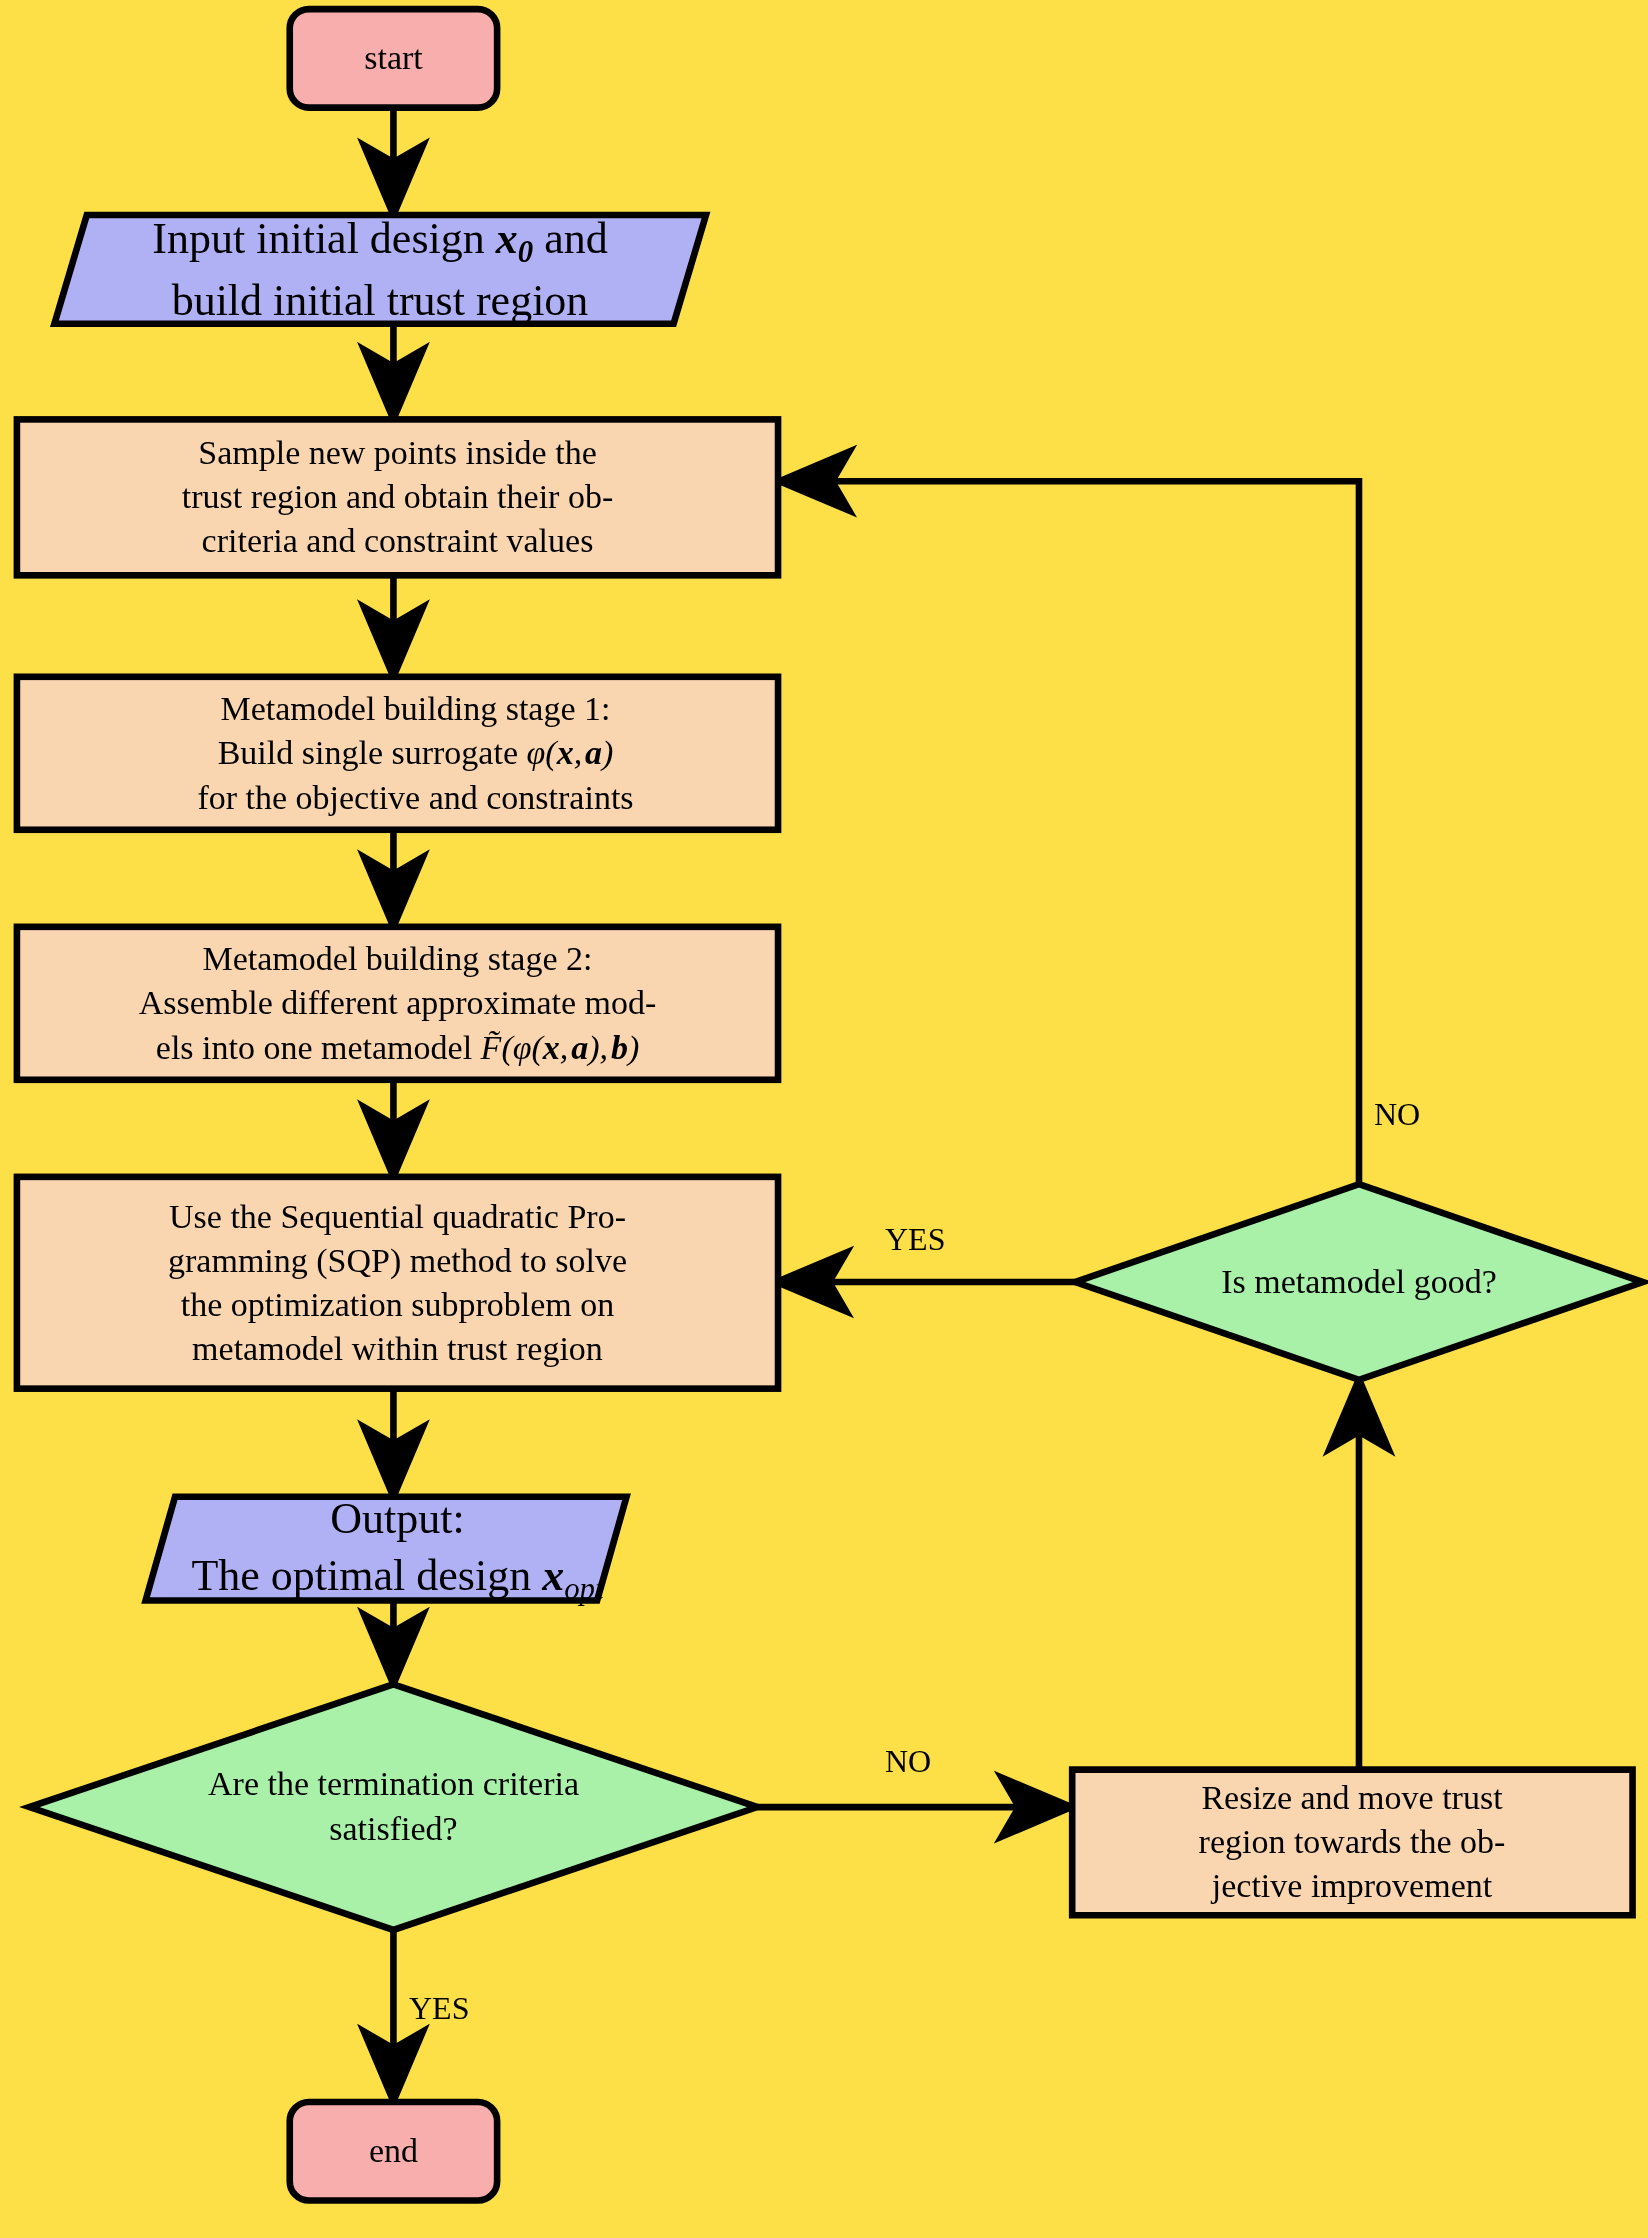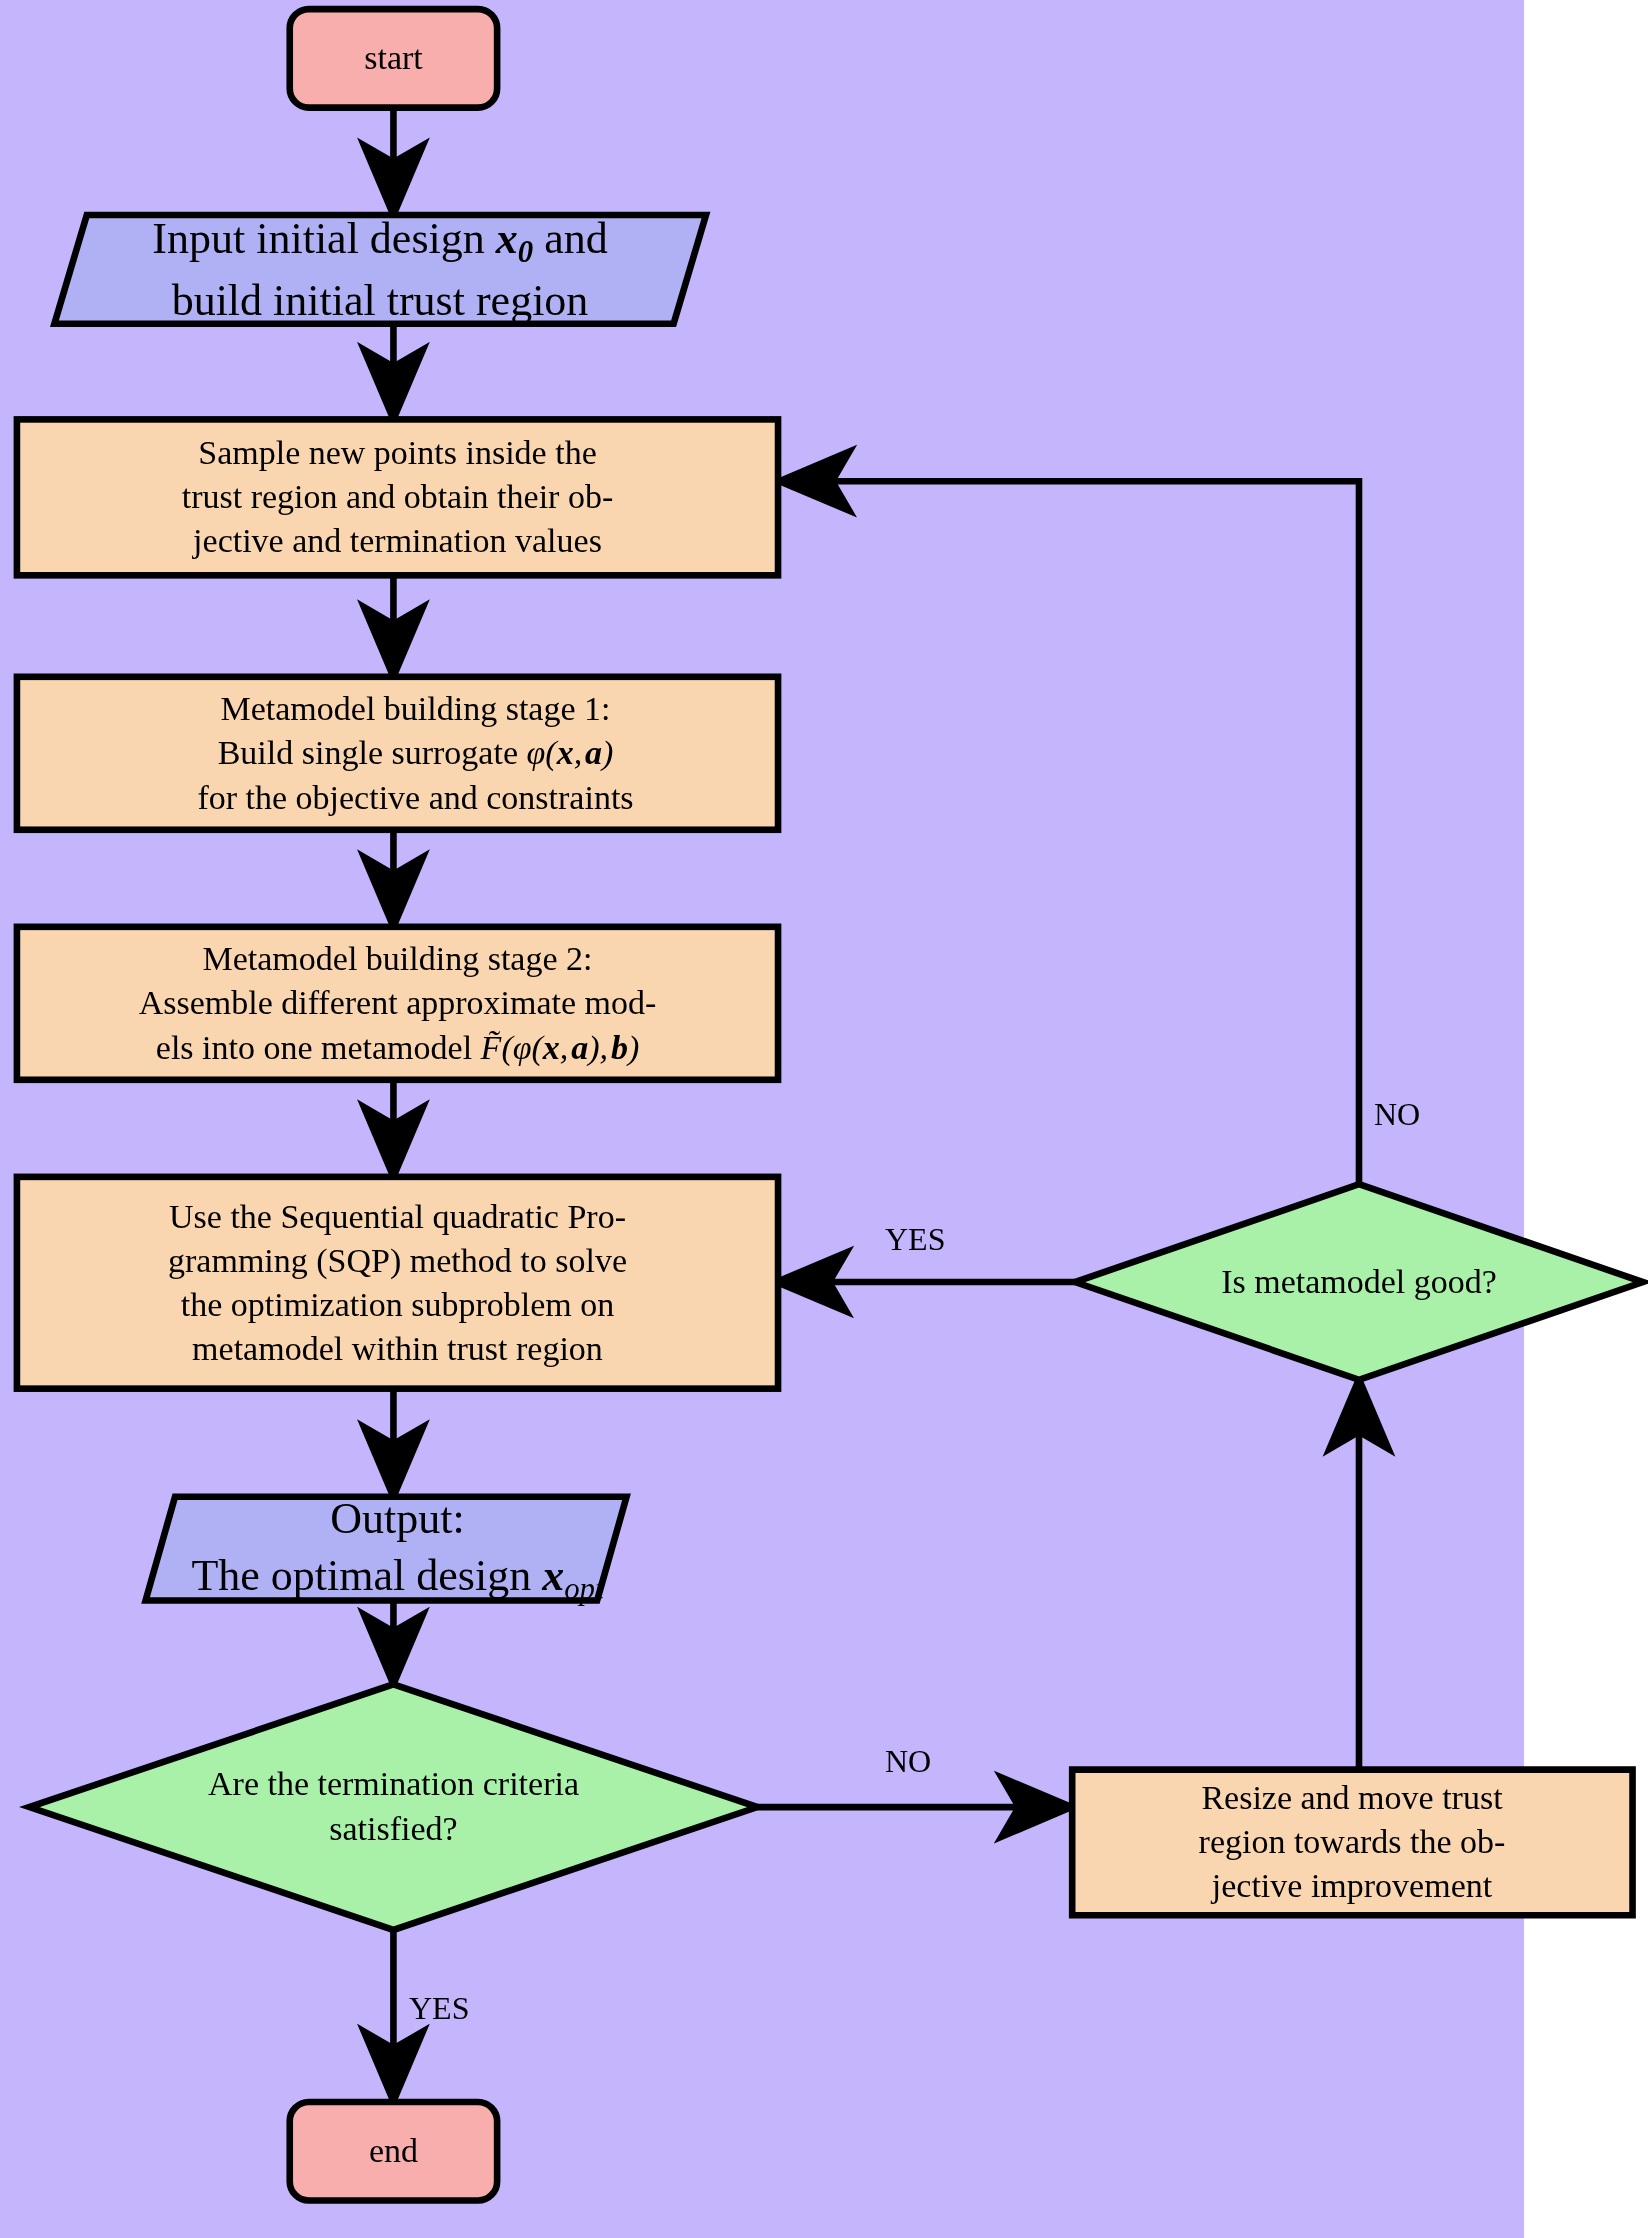--- a/index.html
+++ b/index.html
@@ -2,23 +2,23 @@
 <html style="font-size:11.8px"><head>
 <meta charset="utf-8">
 <style>
   html, body {
     margin: 0;
     padding: 0;
     background: #ffffff;
   }
   #canvas {
     position: relative;
-    width: 1524px;
+    width: 1648px;
     height: 2239px;
-    background: #c4b5fd;
+    background: #fde047;
     font-family: "Liberation Serif", "DejaVu Serif", serif;
     text-decoration: underline;
   }
   svg.flow {
     position: absolute;
     top: 0;
     left: 0;
     width: 1648px;
     height: 2239px;
   }
@@ -116,21 +116,21 @@
   </div>
 
   <div class="node-text t-io" style="left:54px; top:215px; width:652px; height:109px;">
     <div><span>Input initial design </span><span class="mathvar">x</span><span class="mathvar sub">0</span><span> and</span></div>
     <div>build initial trust region</div>
   </div>
 
   <div class="node-text t-process" style="left:17px; top:419px; width:761px; height:156px;">
     <div>Sample new points inside the</div>
     <div>trust region and obtain their ob-</div>
-    <div>jective and termination values</div>
+    <div>criteria and constraint values</div>
   </div>
 
   <div class="node-text t-process" style="left:35px; top:677px; width:761px; height:153px;">
     <div>Metamodel building stage 1:</div>
     <div><span>Build single surrogate </span><span class="mathsym">φ</span><span class="mathsym">(</span><span class="mathvar">x</span><span class="mathsym">, </span><span class="mathvar">a</span><span class="mathsym">)</span></div>
     <div>for the objective and constraints</div>
   </div>
 
   <div class="node-text t-process" style="left:17px; top:927px; width:761px; height:153px;">
     <div>Metamodel building stage 2:</div>

